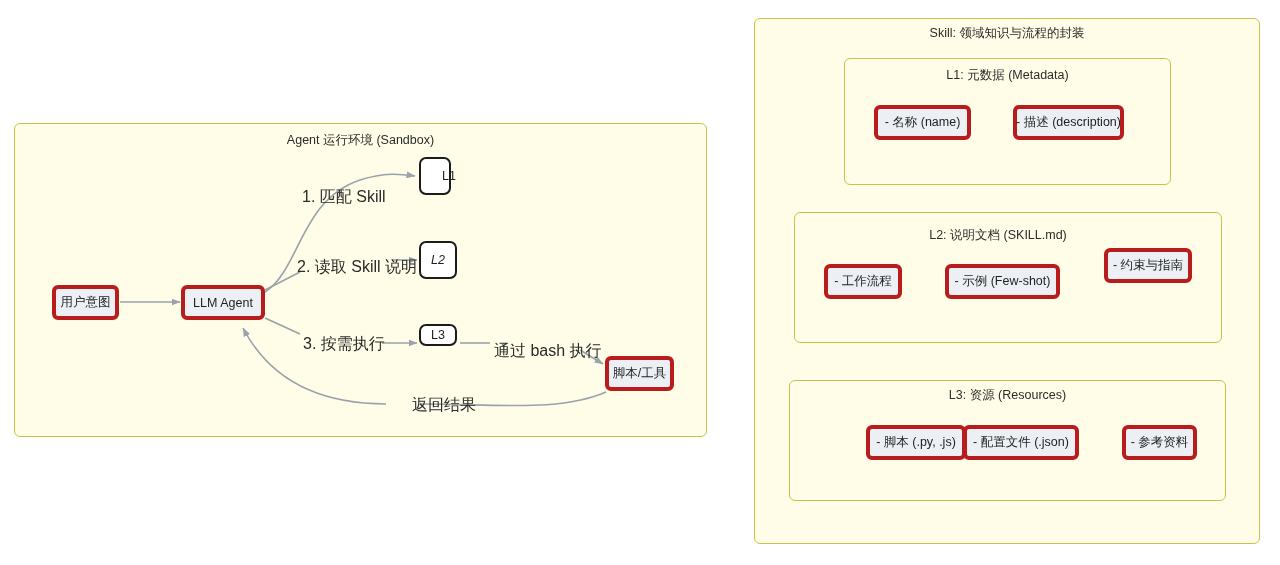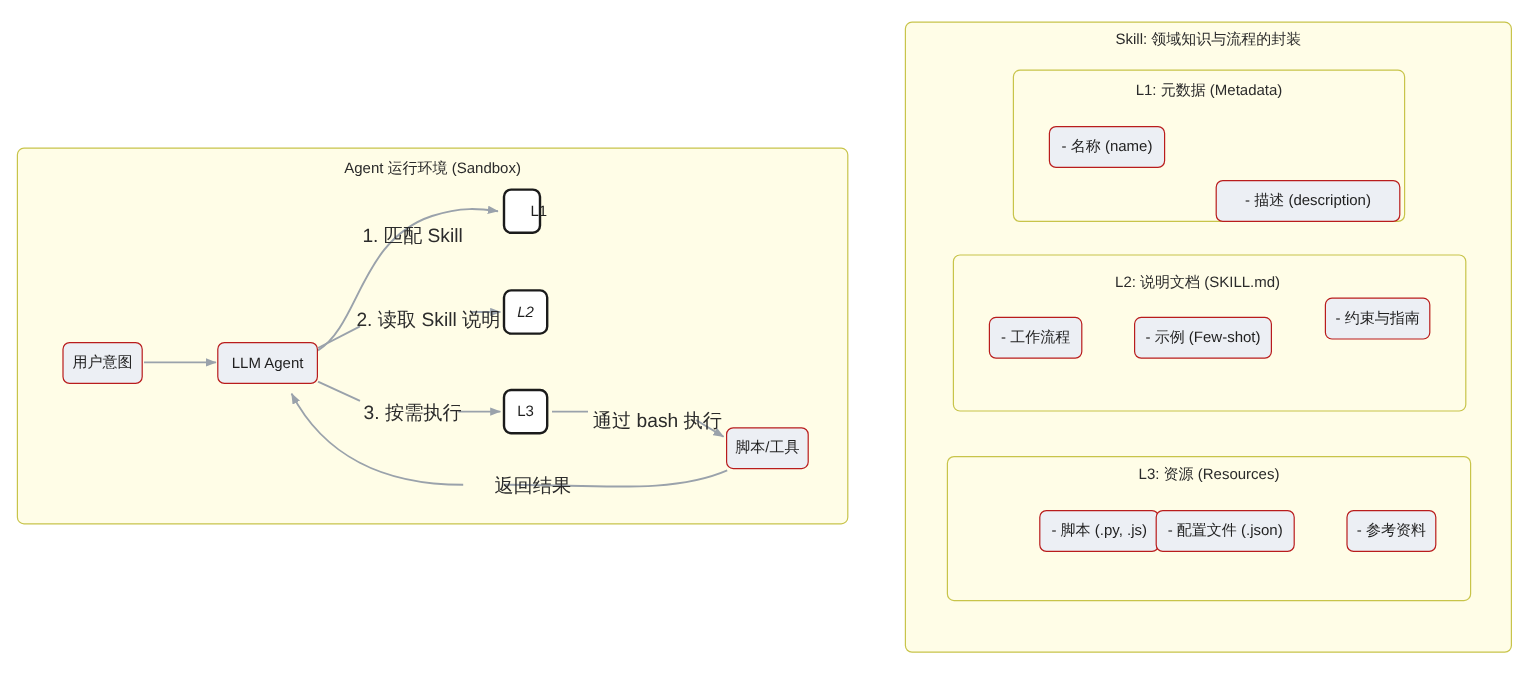--- a/index.html
+++ b/index.html
@@ -41,21 +41,21 @@
     right: 0;
     text-align: center;
     font-size: 12.5px;
     color: #2b2b2b;
     white-space: nowrap;
   }
   
   .node {
     position: absolute;
     background: #eceff4;
-    border: 1px solid #b91c1c;
+    border: 4px solid #b91c1c;
     border-radius: 6px;
     box-sizing: border-box;
     display: flex;
     align-items: center;
     justify-content: center;
     font-size: 12.5px;
     color: #1f1f1f;
     white-space: nowrap;
   }
   
@@ -113,41 +113,41 @@
   </svg>
 
   <div class="node" style="left:52px; top:285px; width:67px; height:35px;">用户意图</div>
 
   <div class="node" style="left:181px; top:285px; width:84px; height:35px;">LLM Agent</div>
 
   <div class="layer-node" style="left:419px; top:157px; width:22px; height:38px;padding-left:28px;">L1</div>
 
   <div class="layer-node" style="left:419px; top:241px; width:38px; height:38px;font-style:italic;">L2</div>
 
-  <div class="layer-node" style="left:419px; top:324px; width:38px; height:38px;">L3</div>
+  <div class="layer-node" style="left:419px; top:324px; width:38px; height:22px;">L3</div>
 
   <div class="node" style="left:605px; top:356px; width:69px; height:35px;">脚本/工具</div>
 
   <div class="edge-label" style="left:302px; top:187px;">1. 匹配 Skill</div>
 
   <div class="edge-label" style="left:297px; top:257px;">2. 读取 Skill 说明</div>
 
   <div class="edge-label" style="left:303px; top:334px;">3. 按需执行</div>
 
   <div class="edge-label" style="left:494px; top:341px;">通过 bash 执行</div>
 
   <div class="edge-label" style="left:412px; top:395px;">返回结果</div>
 
   <div class="cluster" style="left:754px; top:18px; width:506px; height:526px;"></div>
   <div class="cluster-title" style="left:754px; top:25px; width:506px;">Skill: 领域知识与流程的封装</div>
 
   <div class="cluster" style="left:844px; top:58px; width:327px; height:127px;"></div>
   <div class="cluster-title" style="left:844px; top:67px; width:327px;">L1: 元数据 (Metadata)</div>
   <div class="node" style="left:874px; top:105px; width:97px; height:35px;">- 名称 (name)</div>
-  <div class="node" style="left:1013px; top:105px; width:154px; height:35px;margin-top:45px;">- 描述 (description)</div>
+  <div class="node" style="left:1013px; top:105px; width:111px; height:35px;">- 描述 (description)</div>
 
   <div class="cluster" style="left:794px; top:212px; width:428px; height:131px;"></div>
   <div class="cluster-title" style="left:794px; top:227px; width:408px;">L2: 说明文档 (SKILL.md)</div>
   <div class="node" style="left:824px; top:264px; width:78px; height:35px;">- 工作流程</div>
   <div class="node" style="left:945px; top:264px; width:115px; height:35px;">- 示例 (Few-shot)</div>
   <div class="node" style="left:1104px; top:248px; width:88px; height:35px;">- 约束与指南</div>
 
   <div class="cluster" style="left:789px; top:380px; width:437px; height:121px;"></div>
   <div class="cluster-title" style="left:789px; top:387px; width:437px;">L3: 资源 (Resources)</div>
   <div class="node" style="left:819px; top:425px; width:100px; height:35px;margin-left:47px;">- 脚本 (.py, .js)</div>

